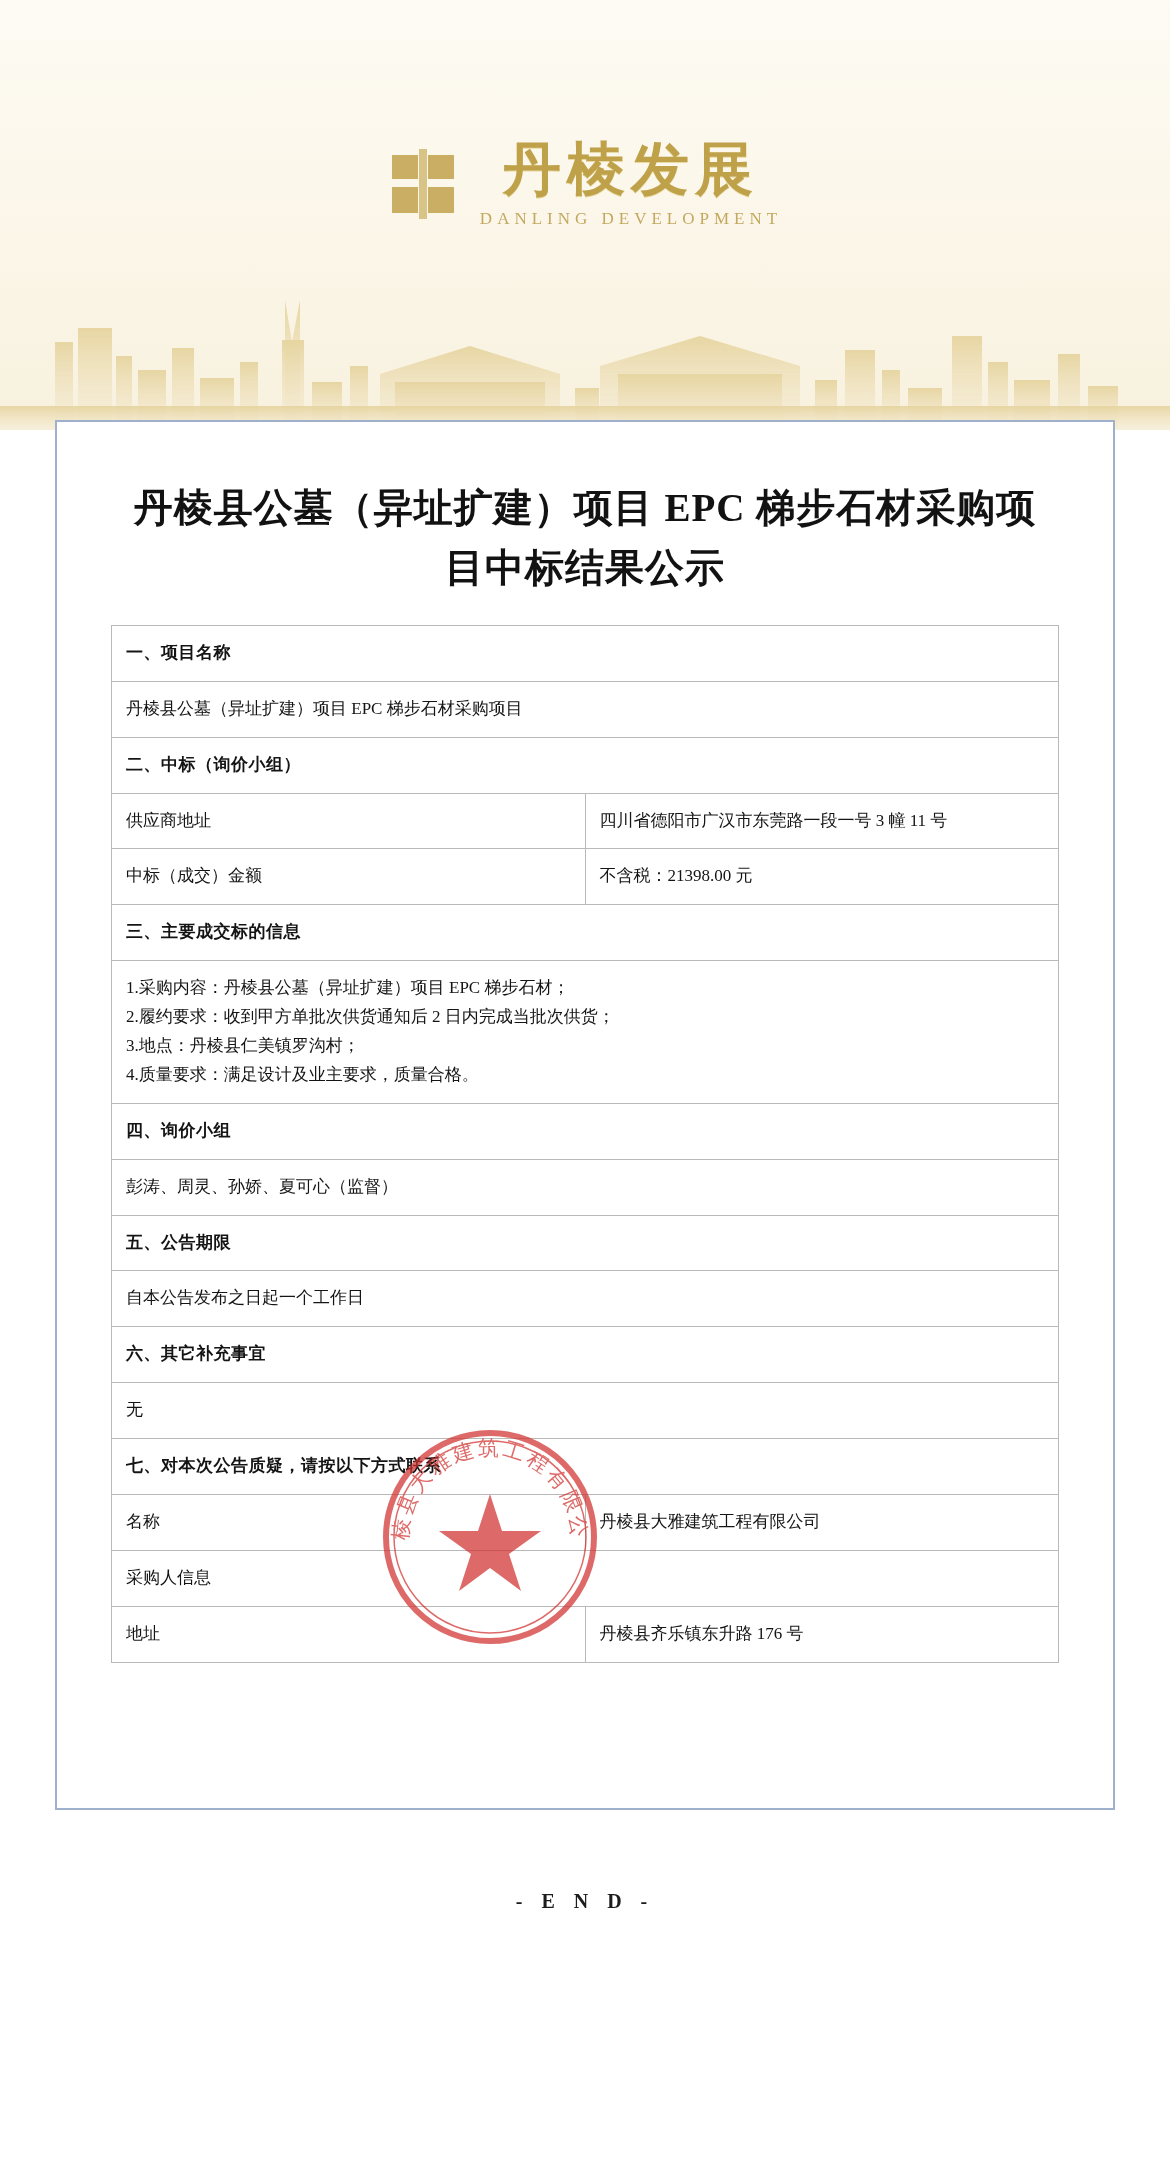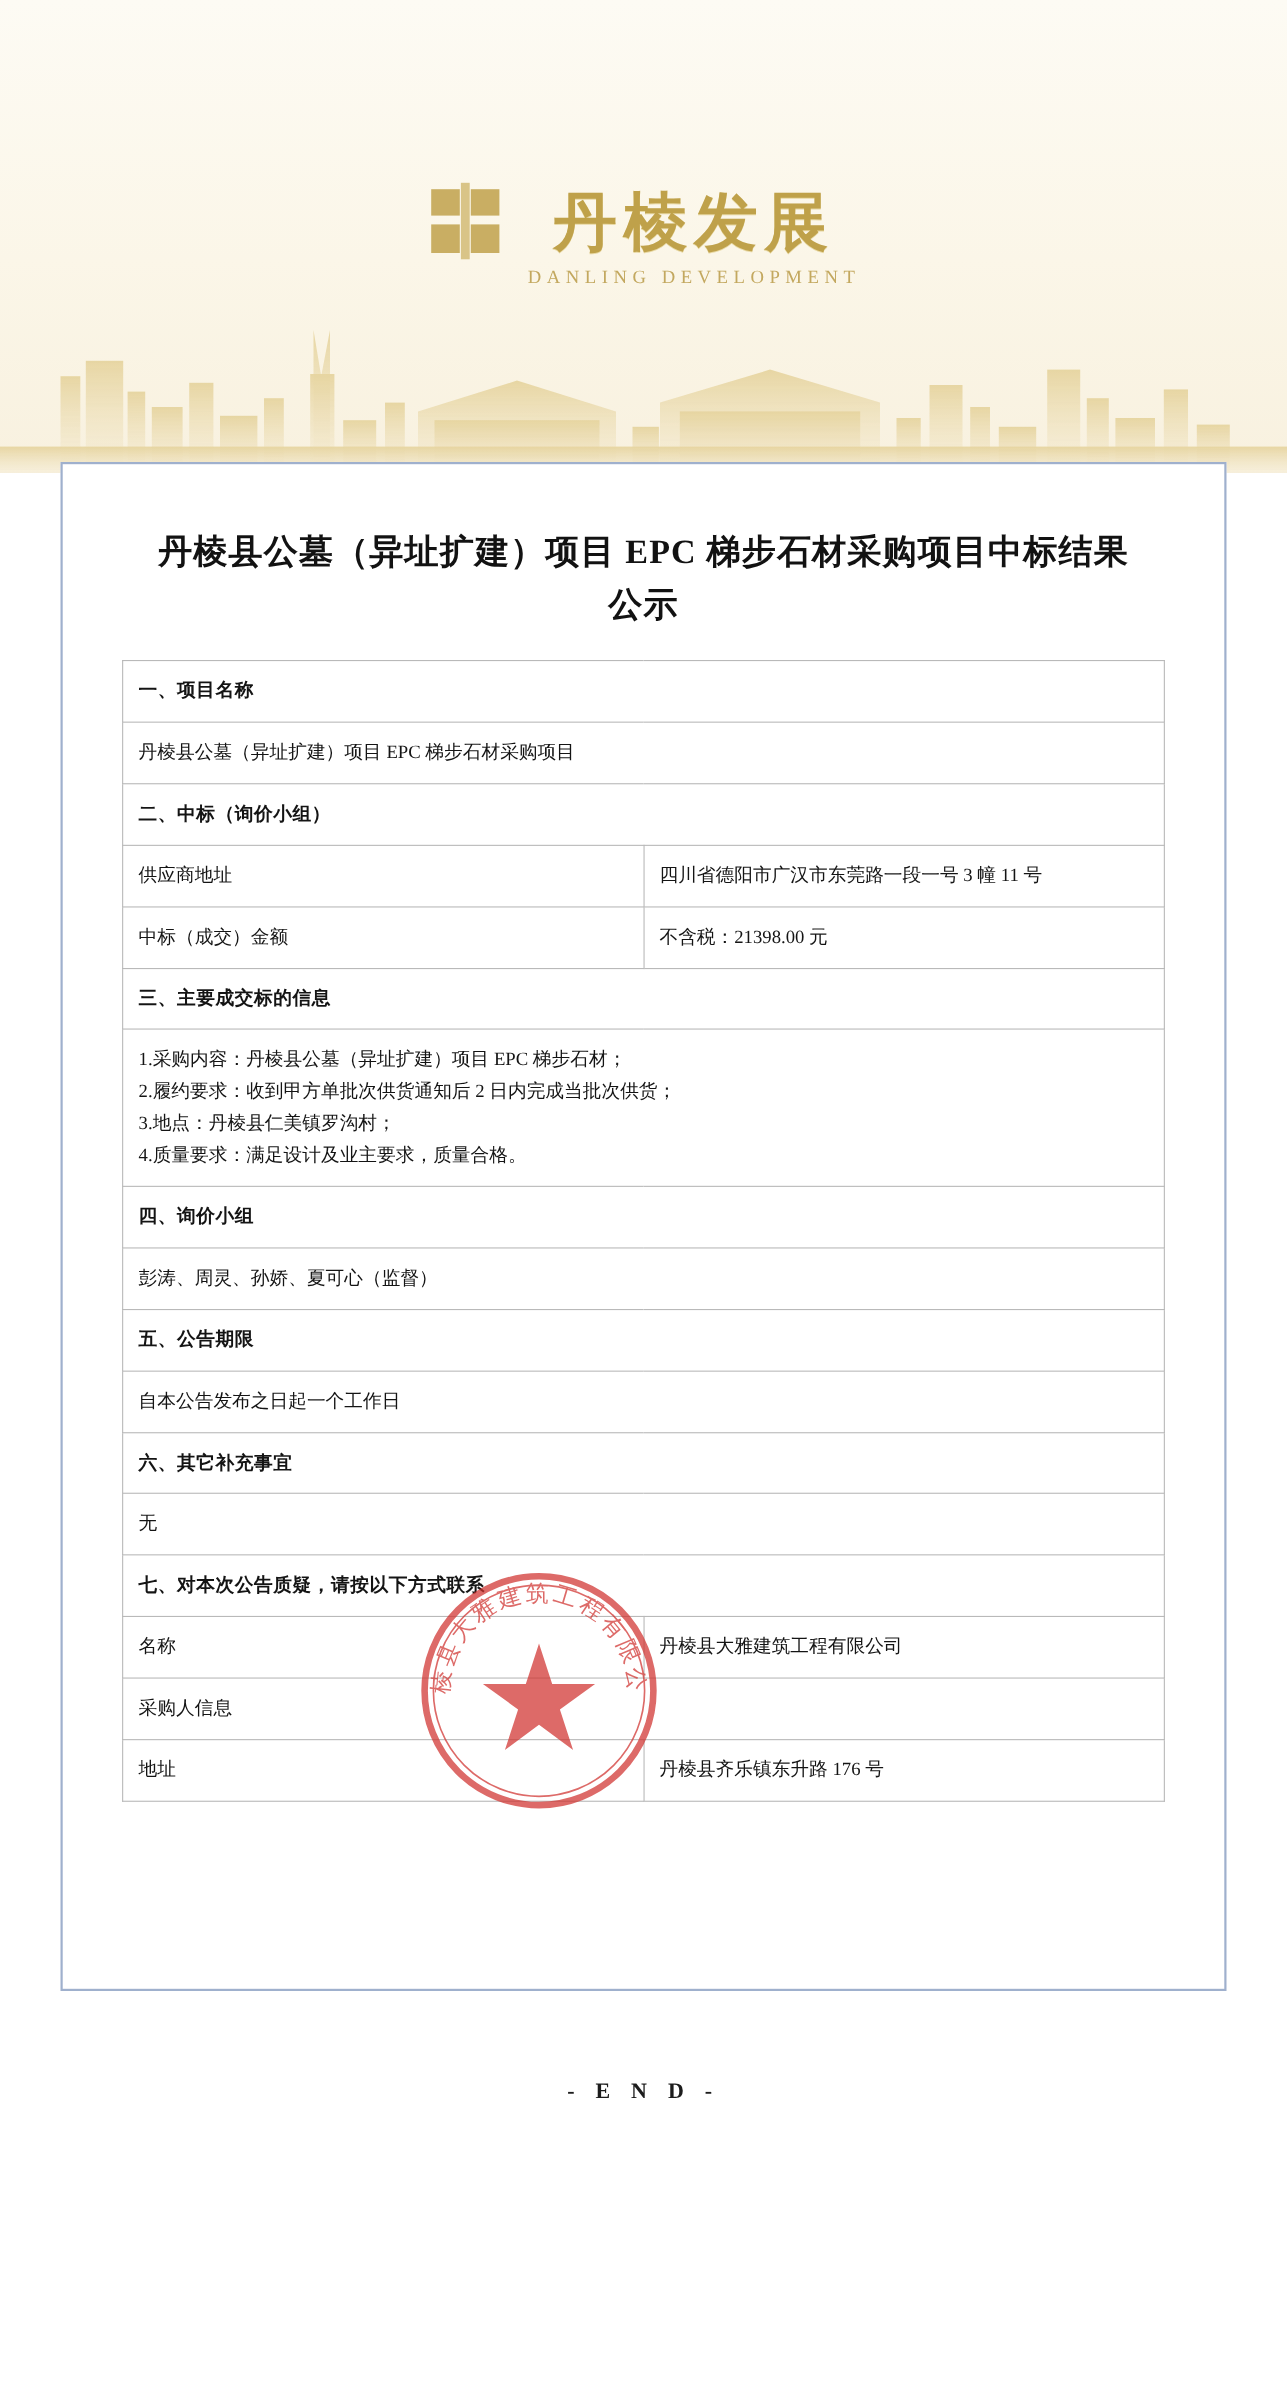--- a/index.html
+++ b/index.html
@@ -47,21 +47,20 @@
     align-items: center;
   }
   .logo-cn {
     font-size: 58px;
     letter-spacing: 6px;
     color: #bfa14a;
     font-family: "Liberation Serif", "DejaVu Serif", serif;
     font-weight: 700;
     line-height: 1.05;
     text-shadow: 0 1px 0 #e8d9a5;
-    margin-top: 33px;
   }
   .logo-en {
     margin-top: 8px;
     font-size: 17px;
     letter-spacing: 5px;
     color: #c3a85f;
     font-family: "Liberation Serif", "DejaVu Serif", serif;
   }
   .skyline {
     position: absolute;
@@ -79,21 +78,21 @@
     min-height: 1390px;
     border: 2px solid #9fb0cd;
     background: #ffffff;
     box-sizing: border-box;
     padding: 56px 54px 80px 54px;
     top: -10px;
   }
 
   .doc-title {
     text-align: center;
-    font-size: 31px;
+    font-size: 39px;
     font-weight: 700;
     line-height: 1.55;
     letter-spacing: 1px;
     color: #121212;
     margin: 0 18px 26px 18px;
     font-family: "Liberation Serif", "DejaVu Serif", serif;
   }
 
   
   table.info {

